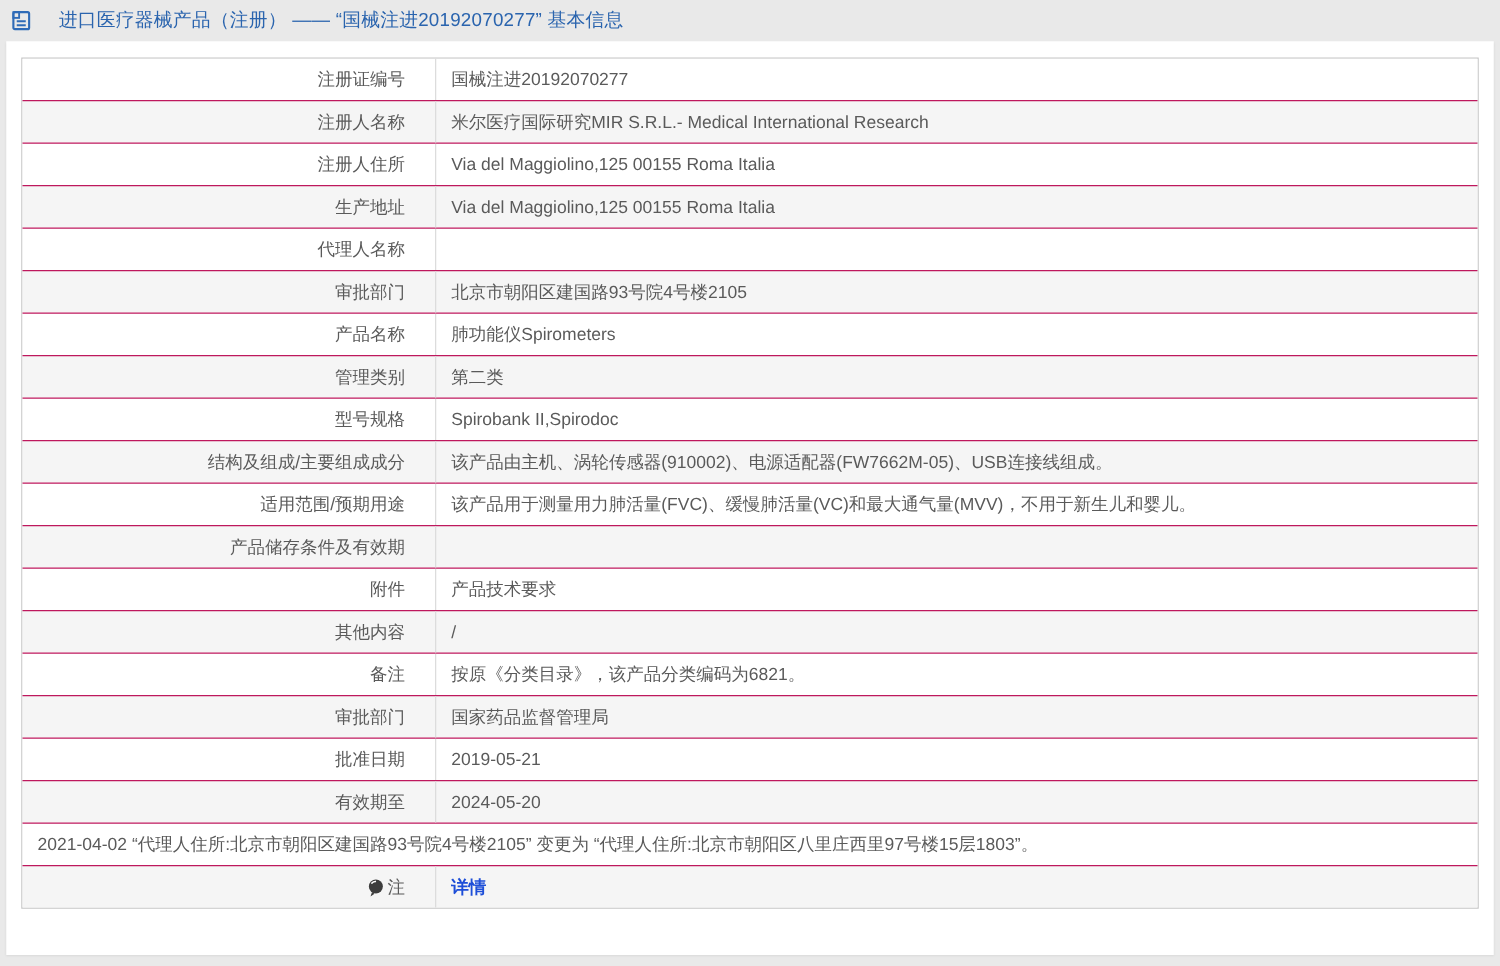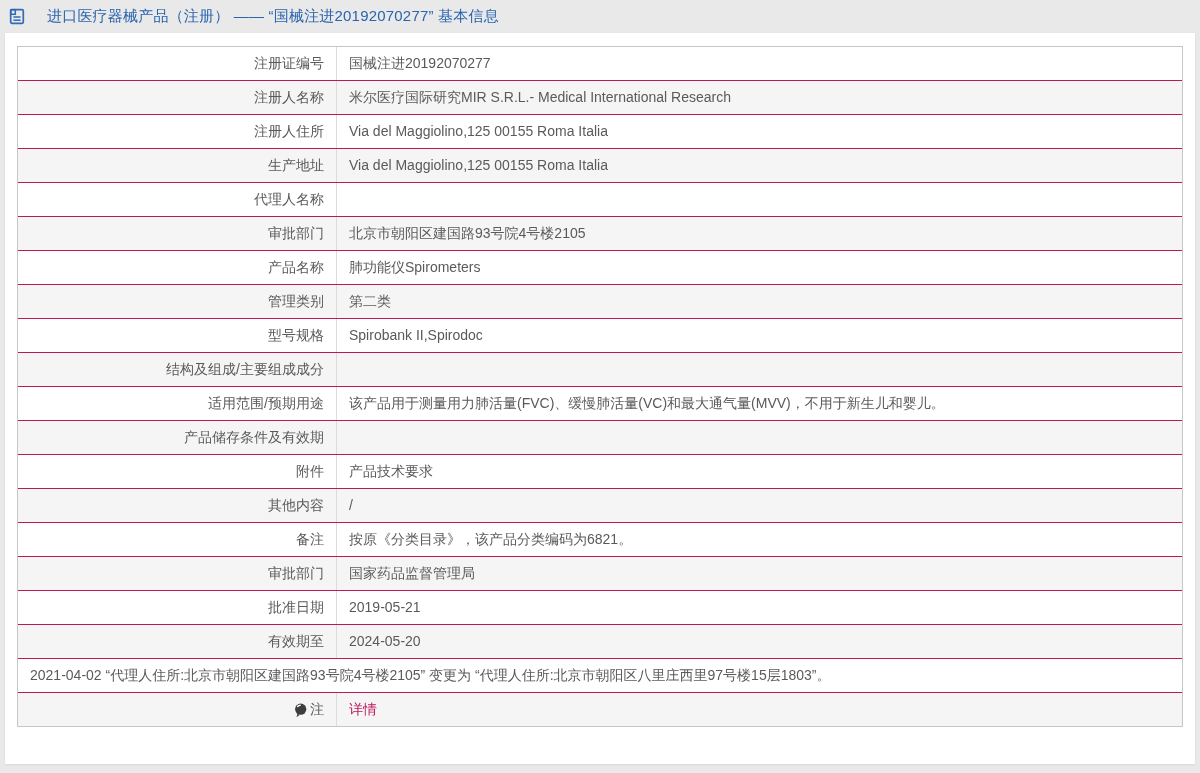--- a/index.html
+++ b/index.html
@@ -58,38 +58,39 @@
     font-size:14px;
     color:#5a5a5a;
     display:flex;
     align-items:center;
   }
   .cell.label{
     width:306px;
     flex:none;
     justify-content:flex-end;
     text-align:right;
-    padding-right:12px;
+    padding-right:24px;
     border-right:1px solid #dcdcdc;
   }
   .cell.value{
     flex:1;
     padding:4px 16px 4px 12px;
     line-height:25px;
   }
   .note-icon{
     width:13px;height:15px;
     display:inline-block;
     margin-right:3px;
     position:relative;
     top:1px;
   }
   .link{
-    color:#be185d;
+    color:#1d4ed8;
     cursor:pointer;
+    font-weight:bold;
   }
 </style>
 </head>
 <body>
 
 <div class="header">
   <span class="doc-icon">
     <svg viewBox="0 0 16 17" width="16" height="17">
       <rect x="1.7" y="1.7" width="12.6" height="13.6" rx="1.2" fill="none" stroke="#2f6bb7" stroke-width="1.7"></rect>
       <rect x="1.7" y="1.7" width="4.6" height="4.6" fill="none" stroke="#2f6bb7" stroke-width="1.5"></rect>
@@ -187,20 +188,23 @@
     <div class="cell value">
       <span class="value-text">Spirobank II,Spirodoc</span>
     </div>
   </div>
 
   <div class="row alt">
     <div class="cell label">
 
       <span class="label-text">结构及组成/主要组成成分</span>
     </div>
+    <div class="cell value">
+      <span class="value-text">该产品由主机、涡轮传感器(910002)、电源适配器(FW7662M-05)、USB连接线组成。</span>
+    </div>
   </div>
 
   <div class="row">
     <div class="cell label">
 
       <span class="label-text">适用范围/预期用途</span>
     </div>
     <div class="cell value">
       <span class="value-text">该产品用于测量用力肺活量(FVC)、缓慢肺活量(VC)和最大通气量(MVV)，不用于新生儿和婴儿。</span>
     </div>

